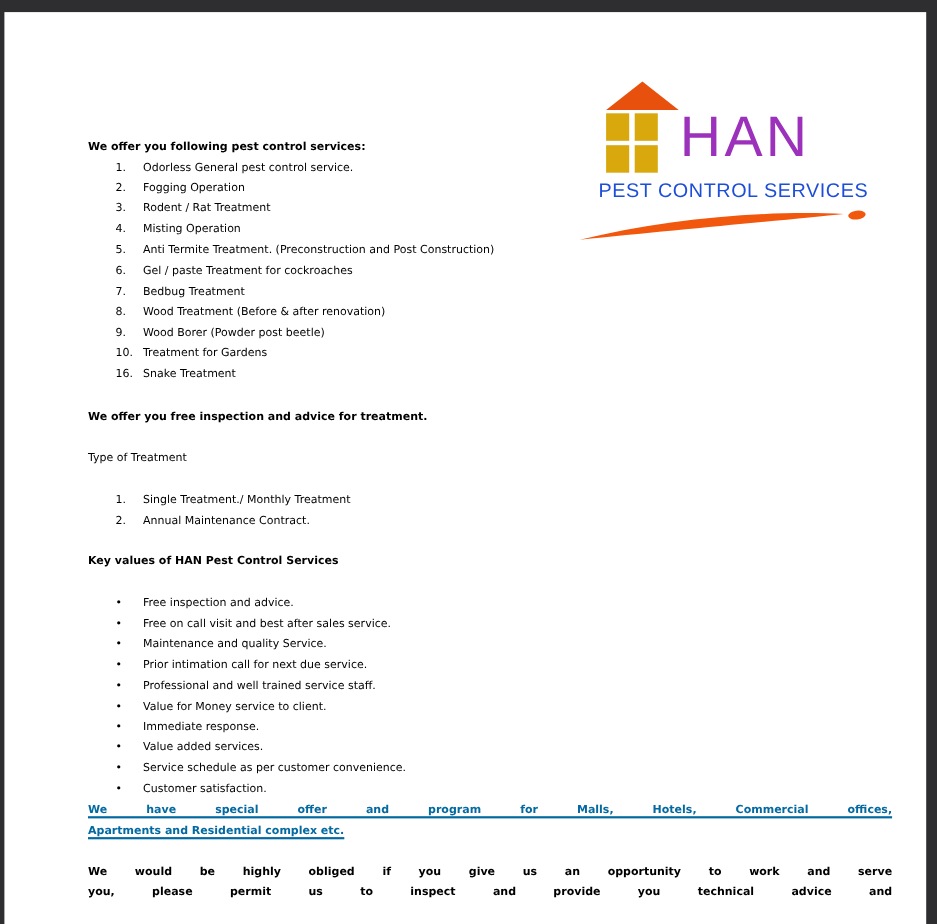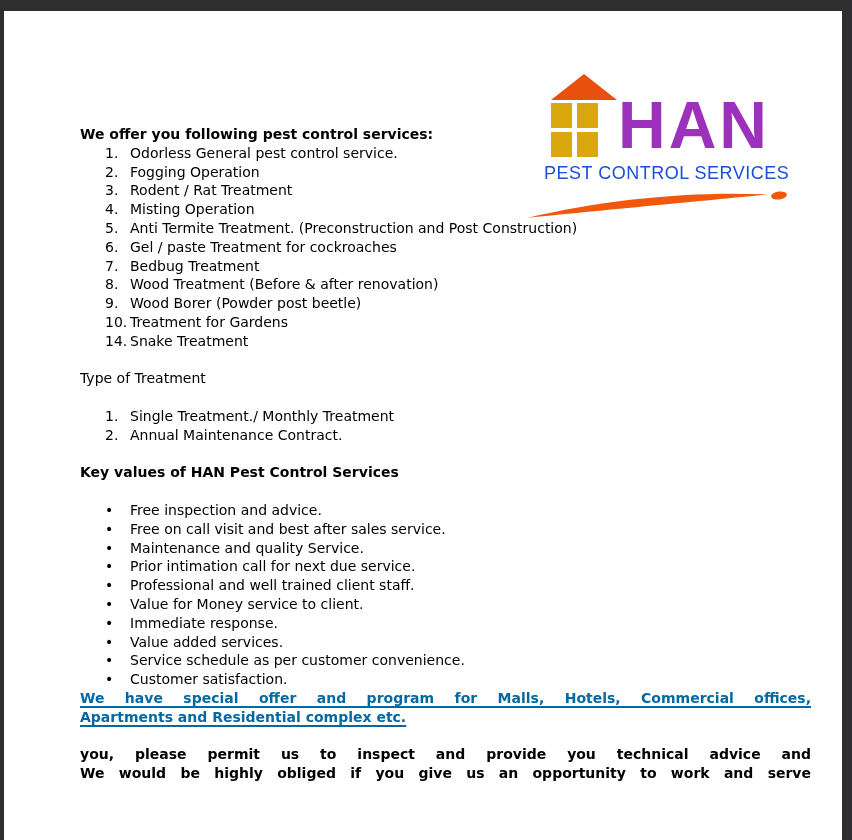--- a/index.html
+++ b/index.html
@@ -26,39 +26,39 @@
   .logo-squares {
     position: absolute; left: 547px; top: 92px;
     display: grid;
     grid-template-columns: 21px 21px;
     grid-template-rows: 25px 25px;
     column-gap: 5px; row-gap: 4px;
   }
   .logo-brand {
     position: absolute; left: 614px; top: 78px;
     font-family: "Liberation Sans", sans-serif;
-    font-size: 66px; font-weight: bold; line-height: 72px;
+    font-size: 52px; font-weight: normal; line-height: 72px;
     letter-spacing: 3px;
   }
   .logo-tagline {
     position: absolute; left: 540px; top: 152px;
     width: 242px; text-align: center;
     font-family: "Liberation Sans", sans-serif;
     font-size: 18px; line-height: 20px;
     letter-spacing: 0.5px;
     color: #1a1a1a;
     white-space: nowrap;
   }
   .logo-swoosh { position: absolute; left: 521px; top: 176px; }
   
   .content {
     position: absolute; left: 0; top: 0;
     width: 100%; height: 100%;
     padding: 114px 31px 0 76px;
-    font-size: 14px; line-height: 18.8px;
+    font-size: 10px; line-height: 18.8px;
   }
   .h { font-weight: bold; }
   .row { display: flex; margin-left: 25px; }
   .marker {
     flex: 0 0 auto;
     min-width: 25px;
   }
   .txt { flex: 1 1 auto; }
   .mt-line { margin-top: 18.8px; }
   .mt-h2 { margin-top: 20px; }
@@ -132,25 +132,26 @@
         </div>
       <div class="row">
           <span class="marker">9.</span>
           <span class="txt">Wood Borer (Powder post beetle)</span>
         </div>
       <div class="row">
           <span class="marker">10.</span>
           <span class="txt">Treatment for Gardens</span>
         </div>
       <div class="row">
-          <span class="marker">14.</span>
+          <span class="marker">16.</span>
           <span class="txt">Snake Treatment</span>
         </div>
     </div>
 
+    <div class="h mt-h2">We offer you free inspection and advice for treatment.</div>
 
     <div class="mt-line">Type of Treatment</div>
 
     <div class="mt-line">
       <div class="row">
           <span class="marker">1.</span>
           <span class="txt">Single Treatment./ Monthly Treatment</span>
         </div>
       <div class="row">
           <span class="marker">2.</span>
@@ -172,21 +173,21 @@
       <div class="row">
           <span class="marker">•</span>
           <span class="txt">Maintenance and quality Service.</span>
         </div>
       <div class="row">
           <span class="marker">•</span>
           <span class="txt">Prior intimation call for next due service.</span>
         </div>
       <div class="row">
           <span class="marker">•</span>
-          <span class="txt">Professional and well trained client staff.</span>
+          <span class="txt">Professional and well trained service staff.</span>
         </div>
       <div class="row">
           <span class="marker">•</span>
           <span class="txt">Value for Money service to client.</span>
         </div>
       <div class="row">
           <span class="marker">•</span>
           <span class="txt">Immediate response.</span>
         </div>
       <div class="row">
@@ -202,18 +203,18 @@
           <span class="txt">Customer satisfaction.</span>
         </div>
     </div>
 
     <div class="offer" id="offerBlock" style="color: #0369a1;">
       <div class="jline">We have special offer and program for Malls, Hotels, Commercial offices,</div>
       <div>Apartments and Residential complex etc.</div>
     </div>
 
     <div class="closing mt-line">
+      <div class="jline">We would be highly obliged if you give us an opportunity to work and serve</div>
       <div class="jline">you, please permit us to inspect and provide you technical advice and</div>
-      <div class="jline">We would be highly obliged if you give us an opportunity to work and serve</div>
     </div>
 
   </div>
 </div>
 
 </body></html>

